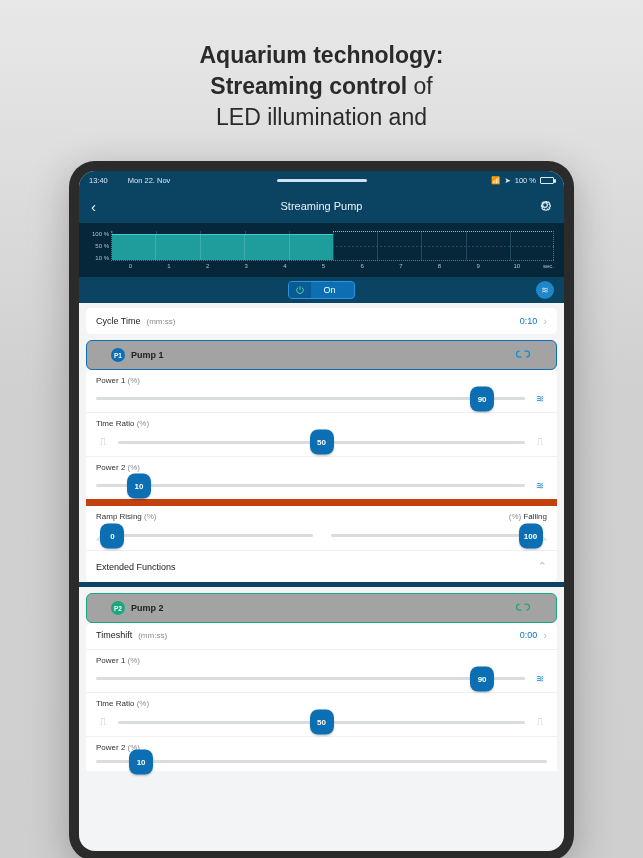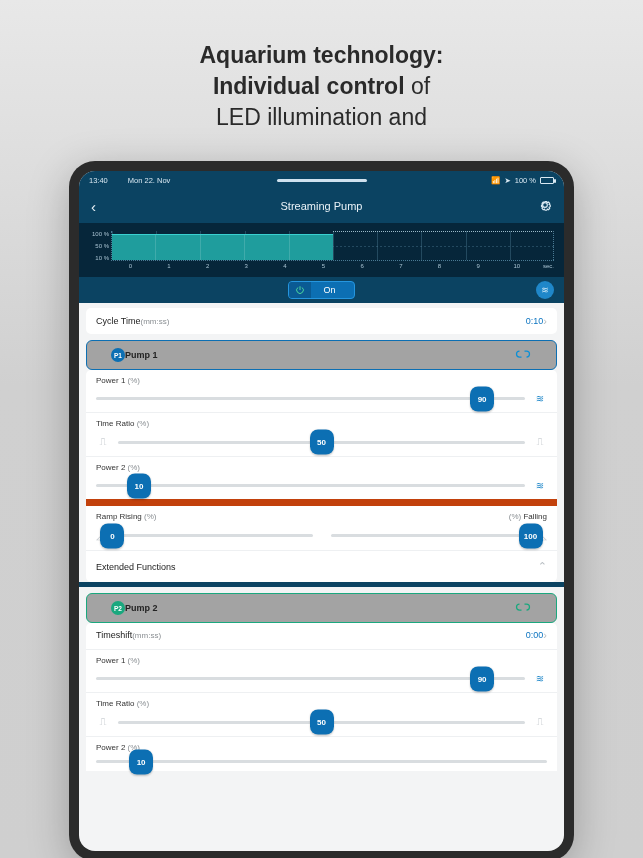--- a/index.html
+++ b/index.html
@@ -154,21 +154,21 @@
 
   
   .rows { background:#f3f4f5; }
   .row {
     background:#fff;
     border-radius:5px;
     margin:5px 7px;
     padding:7px 10px;
   }
   .row-head {
-    display:flex; align-items:center; 
+    display:flex; align-items:center; gap:6px;
     font-size:9px; color:#222;
   }
   .row-head .sub { color:#8a8f93; font-size:8px; }
   .row-head .spacer { flex:1; }
   .row-head .val { color:#0c74c0; font-size:9px; }
   .chevron { color:#b8bec3; font-size:11px; }
   .badge {
     width:14px;height:14px;border-radius:50%;font-size:6.5px;color:#fff;
     display:inline-flex;align-items:center;justify-content:center;font-weight:600;
   }
@@ -227,21 +227,21 @@
 
   .divider-dark { height:5px; background:#0b4362; }
 
 </style>
 </head>
 <body>
 
 <div class="headline">
   <div><span class="bold">Aquarium technology:</span></div>
   <div>
-    <span class="bold">Individual control</span><span class="reg"> of</span>
+    <span class="bold">Streaming control</span><span class="reg"> of</span>
   </div>
   <div><span class="reg">LED illumination and</span></div>
 </div>
 
 <div class="tablet">
   <div class="screen">
 
     <div class="statusbar">
       <div class="left">
         <span>13:40</span>

